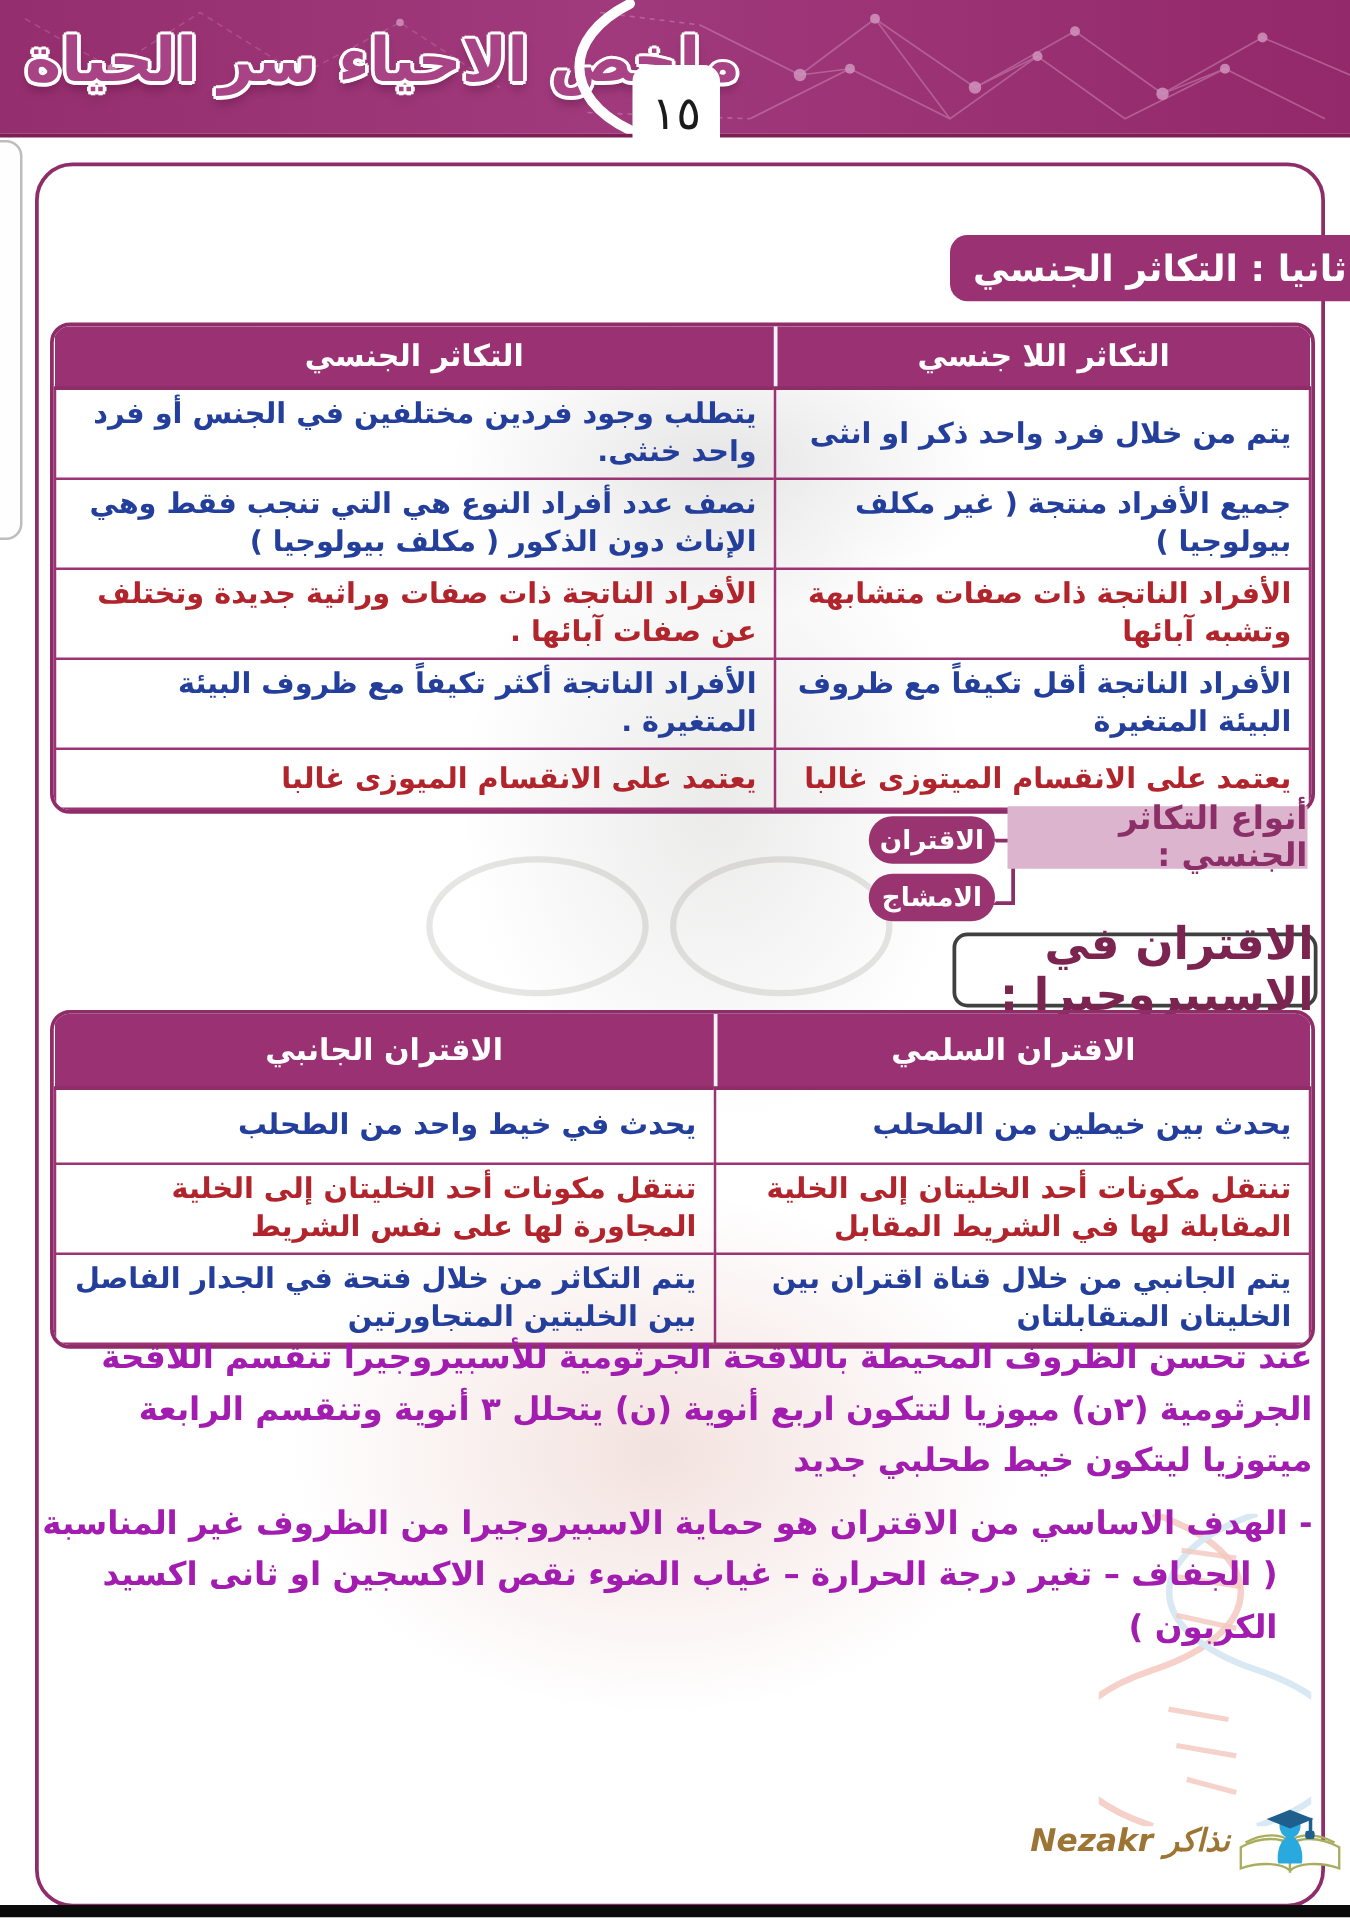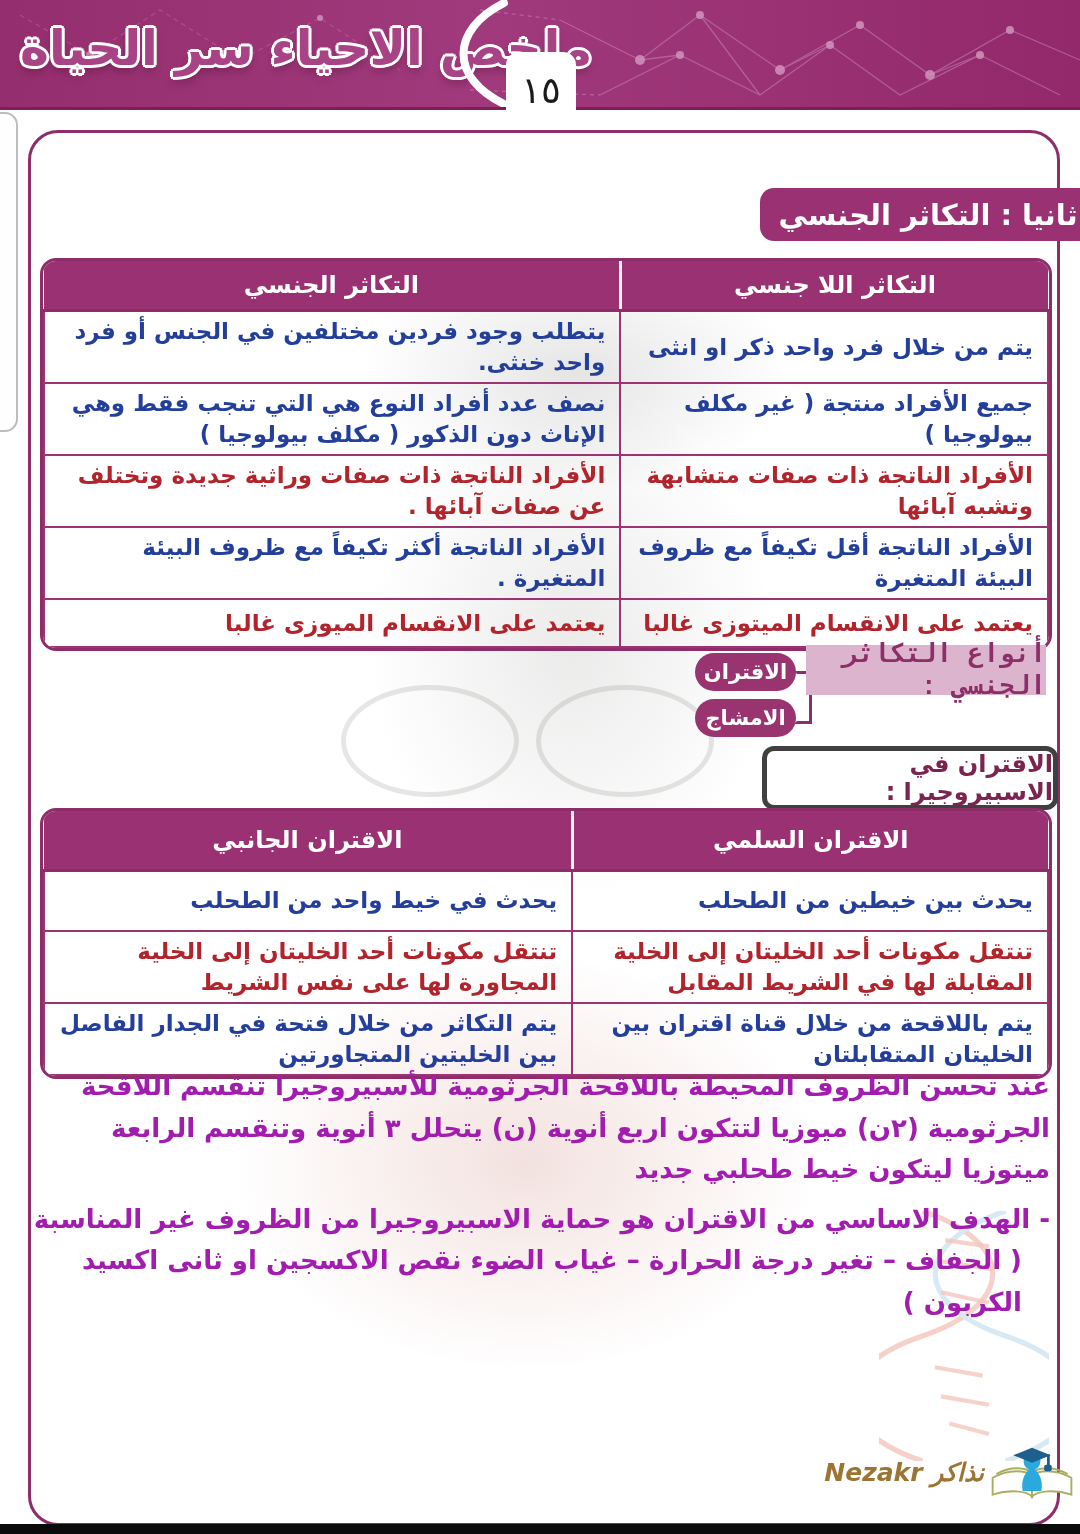--- a/index.html
+++ b/index.html
@@ -47,31 +47,31 @@
   th{background:#9a3173;color:#fff;font-size:24px;font-weight:bold;height:46px;
     border-left:3px solid #f8f1f5;border-bottom:3px solid #8e2d68;}
   th:last-child{border-left:none;}
   td{border:2.5px solid #9c3474;font-size:23px;font-weight:bold;text-align:right;
     padding:4px 14px;vertical-align:middle;background:transparent;line-height:1.35;}
   tr.blue td{color:#233f9b;} tr.red td{color:#b2242c;}
   .t2 th{height:56px;}
   
   .types-box{position:absolute;left:806px;top:645px;width:240px;height:50px;background:#dcb4cd;
     color:#8c2f68;font-size:26px;font-weight:bold;display:flex;align-items:center;
-    justify-content:center;z-index:2;font-family:Liberation Mono, monospace;}
+    justify-content:center;z-index:2;}
   .pill{position:absolute;left:695px;width:101px;height:38px;background:#993471;color:#fff;
     font-size:21px;font-weight:bold;border-radius:19px;display:flex;align-items:center;
     justify-content:center;z-index:2;}
   .pill1{top:653px;} .pill2{top:699px;}
   .bracket{position:absolute;left:794px;top:671px;width:12px;height:47px;
     border-top:3px solid #8c2f68;border-left:3px solid transparent;
     border-right:3px solid #8c2f68;border-bottom:3px solid #8c2f68;z-index:1;}
   .spiro-box{position:absolute;left:762px;top:746px;width:286px;height:54px;
-    background:rgba(255,255,255,.45);border:5px solid #404040;border-radius:12px;color:#7b2450;
-    font-size:24px;font-weight:bold;display:flex;align-items:center;justify-content:center;z-index:2;}
+    background:rgba(255,255,255,.45);border:3px solid #404040;border-radius:12px;color:#7b2450;
+    font-size:36px;font-weight:bold;display:flex;align-items:center;justify-content:center;z-index:2;}
   
   .notes{position:absolute;left:30px;top:1066px;width:1020px;z-index:2;}
   .note{margin:0 0 8px;font-size:26px;font-weight:bold;line-height:1.6;text-align:right;}
   .note.blue{color:#a21caf;} .note.red{color:#b2242c;}
   .note.dash{padding-right:28px;text-indent:-28px;}
   
   .logo{position:absolute;left:0;top:1444px;width:1080px;display:flex;
     align-items:center;z-index:5;}
   .logo-text{font-size:25px;font-weight:bold;font-style:italic;color:#9c7433;margin-top:-3px;
     direction:rtl;}
@@ -198,21 +198,21 @@
     <tbody>
       <tr class="blue" style="height:60px">
         <td>يحدث بين خيطين من الطحلب</td>
         <td>يحدث في خيط واحد من الطحلب</td>
       </tr>
       <tr class="red" style="height:72px">
         <td>تنتقل مكونات أحد الخليتان إلى الخلية المقابلة لها في الشريط المقابل</td>
         <td>تنتقل مكونات أحد الخليتان إلى الخلية المجاورة لها على نفس الشريط</td>
       </tr>
       <tr class="blue" style="height:68px">
-        <td>يتم باللاقحة من خلال قناة اقتران بين الخليتان المتقابلتان</td>
+        <td>يتم الجانبي من خلال قناة اقتران بين الخليتان المتقابلتان</td>
         <td>يتم التكاثر من خلال فتحة في الجدار الفاصل بين الخليتين المتجاورتين</td>
       </tr>
     </tbody>
   </table>
 </div>
 
 <div class="notes">
   <p class="note blue">عند تحسن الظروف المحيطة باللاقحة الجرثومية للأسبيروجيرا تنقسم اللاقحة الجرثومية (٢ن) ميوزيا لتتكون اربع أنوية (ن) يتحلل ٣ أنوية وتنقسم الرابعة ميتوزيا ليتكون خيط طحلبي جديد</p>
   <p class="note blue dash">- الهدف الاساسي من الاقتران هو حماية الاسبيروجيرا من الظروف غير المناسبة ( الجفاف – تغير درجة الحرارة – غياب الضوء نقص الاكسجين او ثانى اكسيد الكربون )</p>
 </div>

